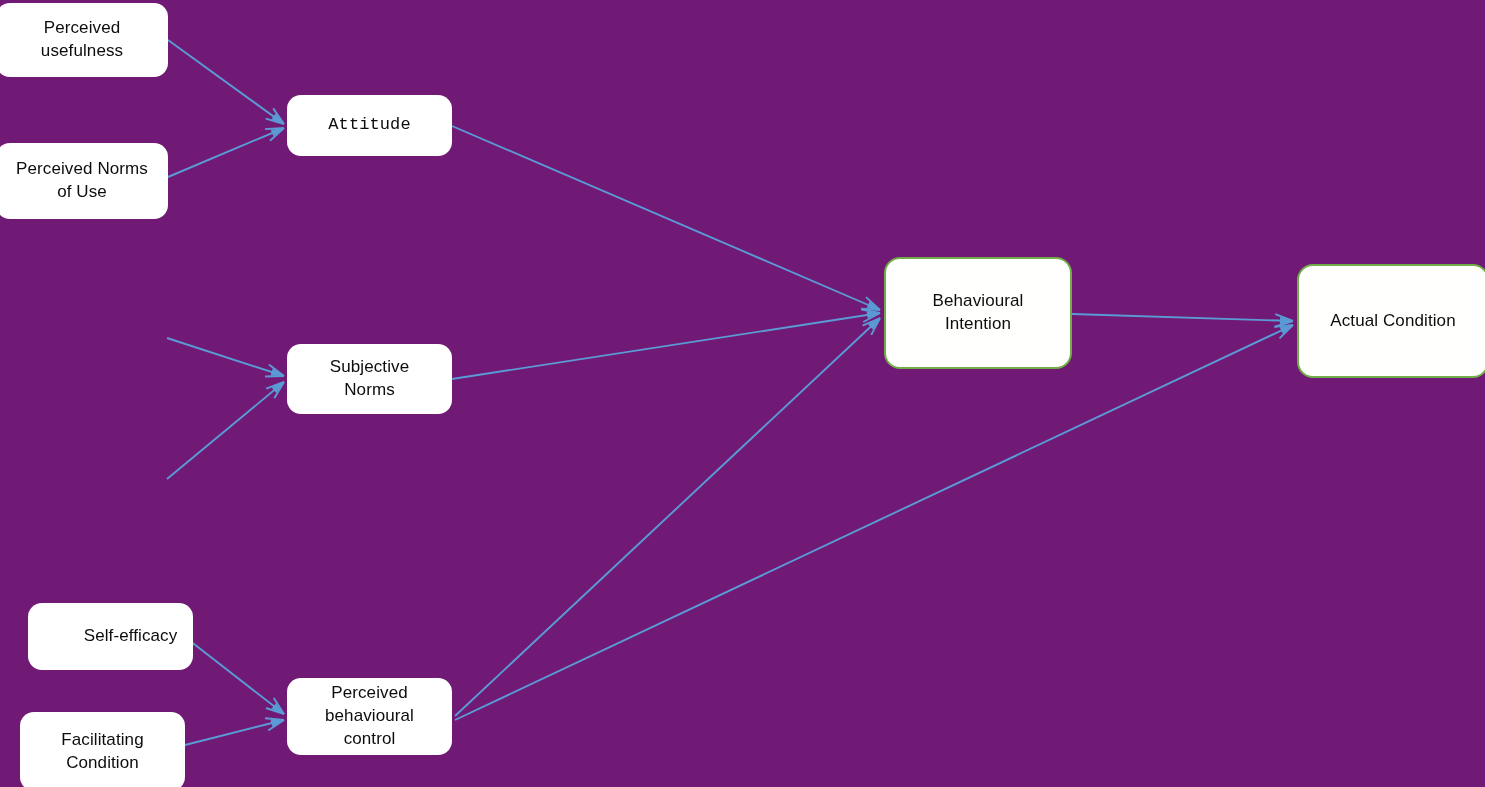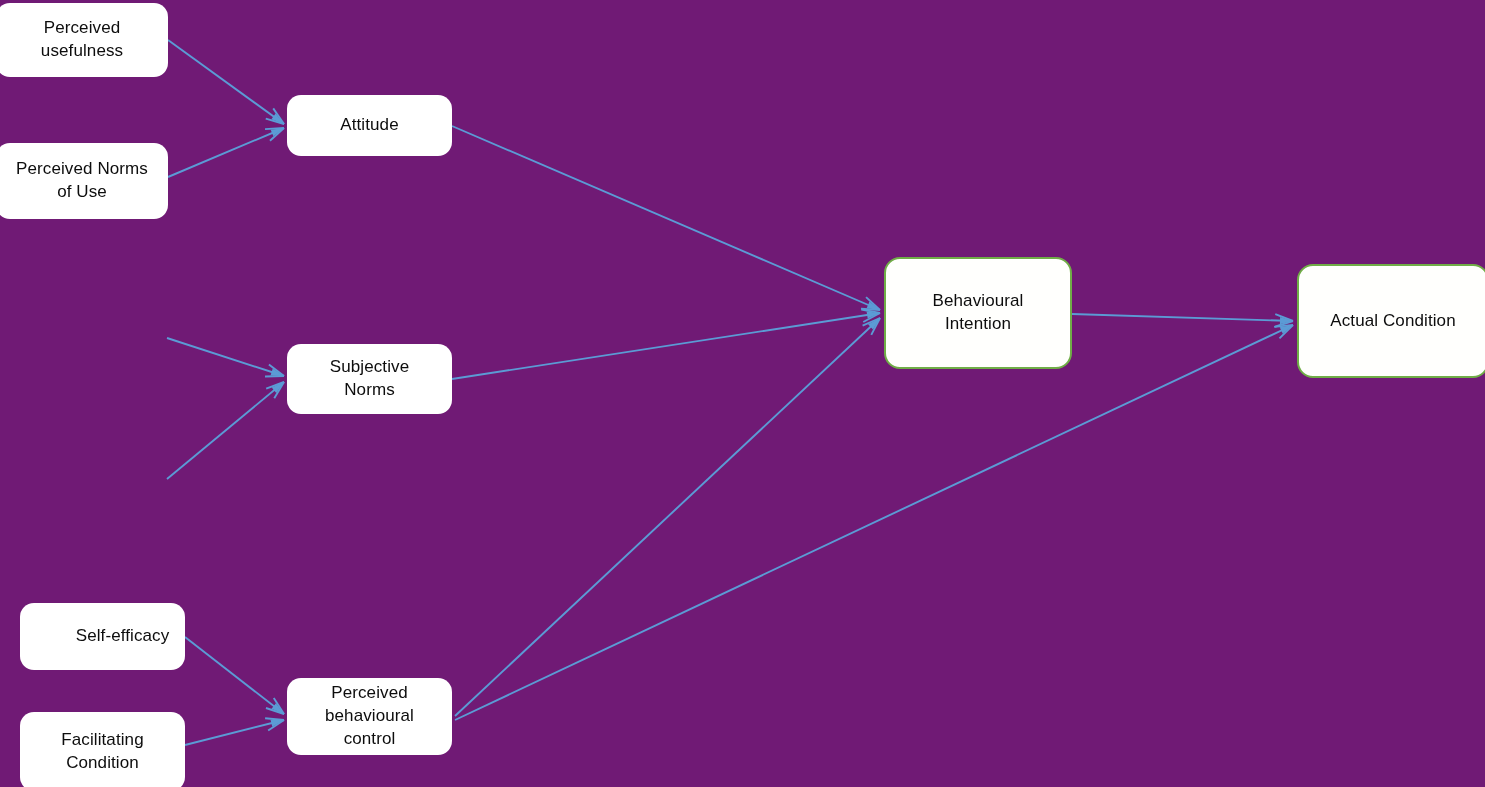--- a/index.html
+++ b/index.html
@@ -125,28 +125,28 @@
 
   <div id="node-layer">
       <div class="node" style="left: -4px; top: 3px; width: 172px; height: 74px;">
         <span class="node-label">Perceived
 usefulness</span>
       </div>
       <div class="node" style="left: -4px; top: 143px; width: 172px; height: 76px;">
         <span class="node-label">Perceived Norms
 of Use</span>
       </div>
-      <div class="node" style="left: 287px; top: 95px; width: 165px; height: 61px;">
+      <div class="node" style="left: 287px; top: 95px; width: 165px; height: 61px; font-family: Liberation Mono, monospace;">
         <span class="node-label">Attitude</span>
       </div>
       <div class="node" style="left: 287px; top: 344px; width: 165px; height: 70px; text-align: center;">
         <span class="node-label">Subjective
 Norms</span>
       </div>
-      <div class="node" style="left: 20px; top: 603px; width: 165px; height: 67px; padding-left: 48px;">
+      <div class="node" style="left: 28px; top: 603px; width: 165px; height: 67px; padding-left: 48px;">
         <span class="node-label">Self-efficacy</span>
       </div>
       <div class="node" style="left: 20px; top: 712px; width: 165px; height: 79px;">
         <span class="node-label">Facilitating
 Condition</span>
       </div>
       <div class="node" style="left: 287px; top: 678px; width: 165px; height: 77px;">
         <span class="node-label">Perceived
 behavioural
 control</span>

